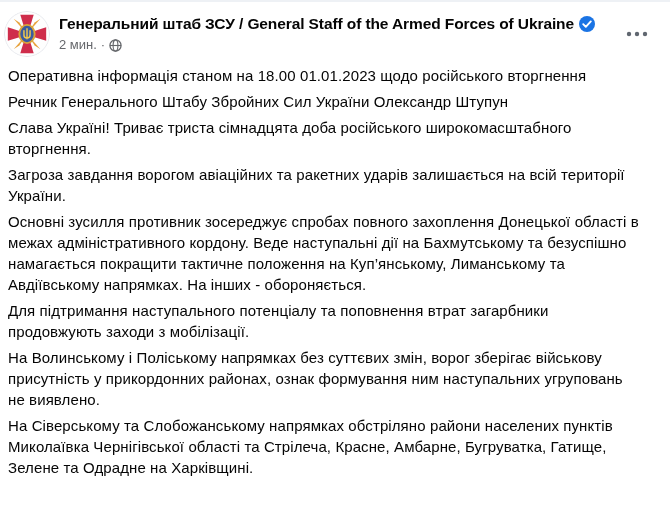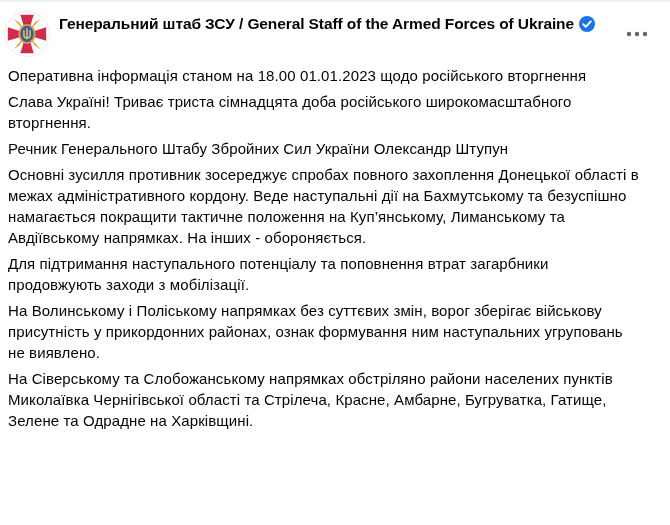--- a/index.html
+++ b/index.html
@@ -122,37 +122,49 @@
     <div class="header-text">
       <div class="title-row">
         <span class="page-name">Генеральний штаб ЗСУ / General Staff of the Armed Forces of Ukraine</span>
         <span class="verified">
           <svg width="16" height="16" viewBox="0 0 16 16" xmlns="http://www.w3.org/2000/svg">
             <circle cx="8" cy="8" r="8" fill="#1b74e4"></circle>
             <path d="M4.2 8.2 L6.8 10.8 L11.8 5.4" stroke="#ffffff" stroke-width="1.9" fill="none" stroke-linecap="round" stroke-linejoin="round"></path>
           </svg>
         </span>
       </div>
+      <div class="meta-row">
+        <span class="timestamp">2 мин.</span>
+        <span class="sep">·</span>
+        <span class="globe">
+          <svg width="13" height="13" viewBox="0 0 14 14" xmlns="http://www.w3.org/2000/svg">
+            <circle cx="7" cy="7" r="6" fill="none" stroke="#65676b" stroke-width="1.4"></circle>
+            <ellipse cx="7" cy="7" rx="2.6" ry="6" fill="none" stroke="#65676b" stroke-width="1.2"></ellipse>
+            <path d="M1 7 H13" stroke="#65676b" stroke-width="1.2"></path>
+          </svg>
+        </span>
+      </div>
     </div>
 
     <button class="more-btn">
       <span>
         <svg width="22" height="6" viewBox="0 0 22 6" xmlns="http://www.w3.org/2000/svg">
           <circle cx="3" cy="3" r="2.2" fill="#606770"></circle>
           <circle cx="11" cy="3" r="2.2" fill="#606770"></circle>
           <circle cx="19" cy="3" r="2.2" fill="#606770"></circle>
         </svg>
       </span>
     </button>
 
   </div>
 
   <div class="post-body">
       <p class="post-paragraph">Оперативна інформація станом на 18.00 01.01.2023 щодо російського вторгнення</p>
+      <p class="post-paragraph">Речник Генерального Штабу Збройних Сил України Олександр Штупун</p>
       <p class="post-paragraph">Слава Україні! Триває триста сімнадцята доба російського широкомасштабного вторгнення.</p>
-      <p class="post-paragraph">Речник Генерального Штабу Збройних Сил України Олександр Штупун</p>
+      <p class="post-paragraph">Загроза завдання ворогом авіаційних та ракетних ударів залишається на всій території України.</p>
       <p class="post-paragraph">Основні зусилля противник зосереджує спробах повного захоплення Донецької області в межах адміністративного кордону. Веде наступальні дії на Бахмутському та безуспішно намагається покращити тактичне положення на Куп’янському, Лиманському та Авдіївському напрямках. На інших - обороняється.</p>
       <p class="post-paragraph">Для підтримання наступального потенціалу та поповнення втрат загарбники продовжують заходи з мобілізації.</p>
       <p class="post-paragraph">На Волинському і Поліському напрямках без суттєвих змін, ворог зберігає військову присутність у прикордонних районах, ознак формування ним наступальних угруповань не виявлено.</p>
       <p class="post-paragraph">На Сіверському та Слобожанському напрямках обстріляно райони населених пунктів Миколаївка Чернігівської області та Стрілеча, Красне, Амбарне, Бугруватка, Гатище, Зелене та Одрадне на Харківщині.</p>
     </div>
 
 </div>
 
 </body></html>

